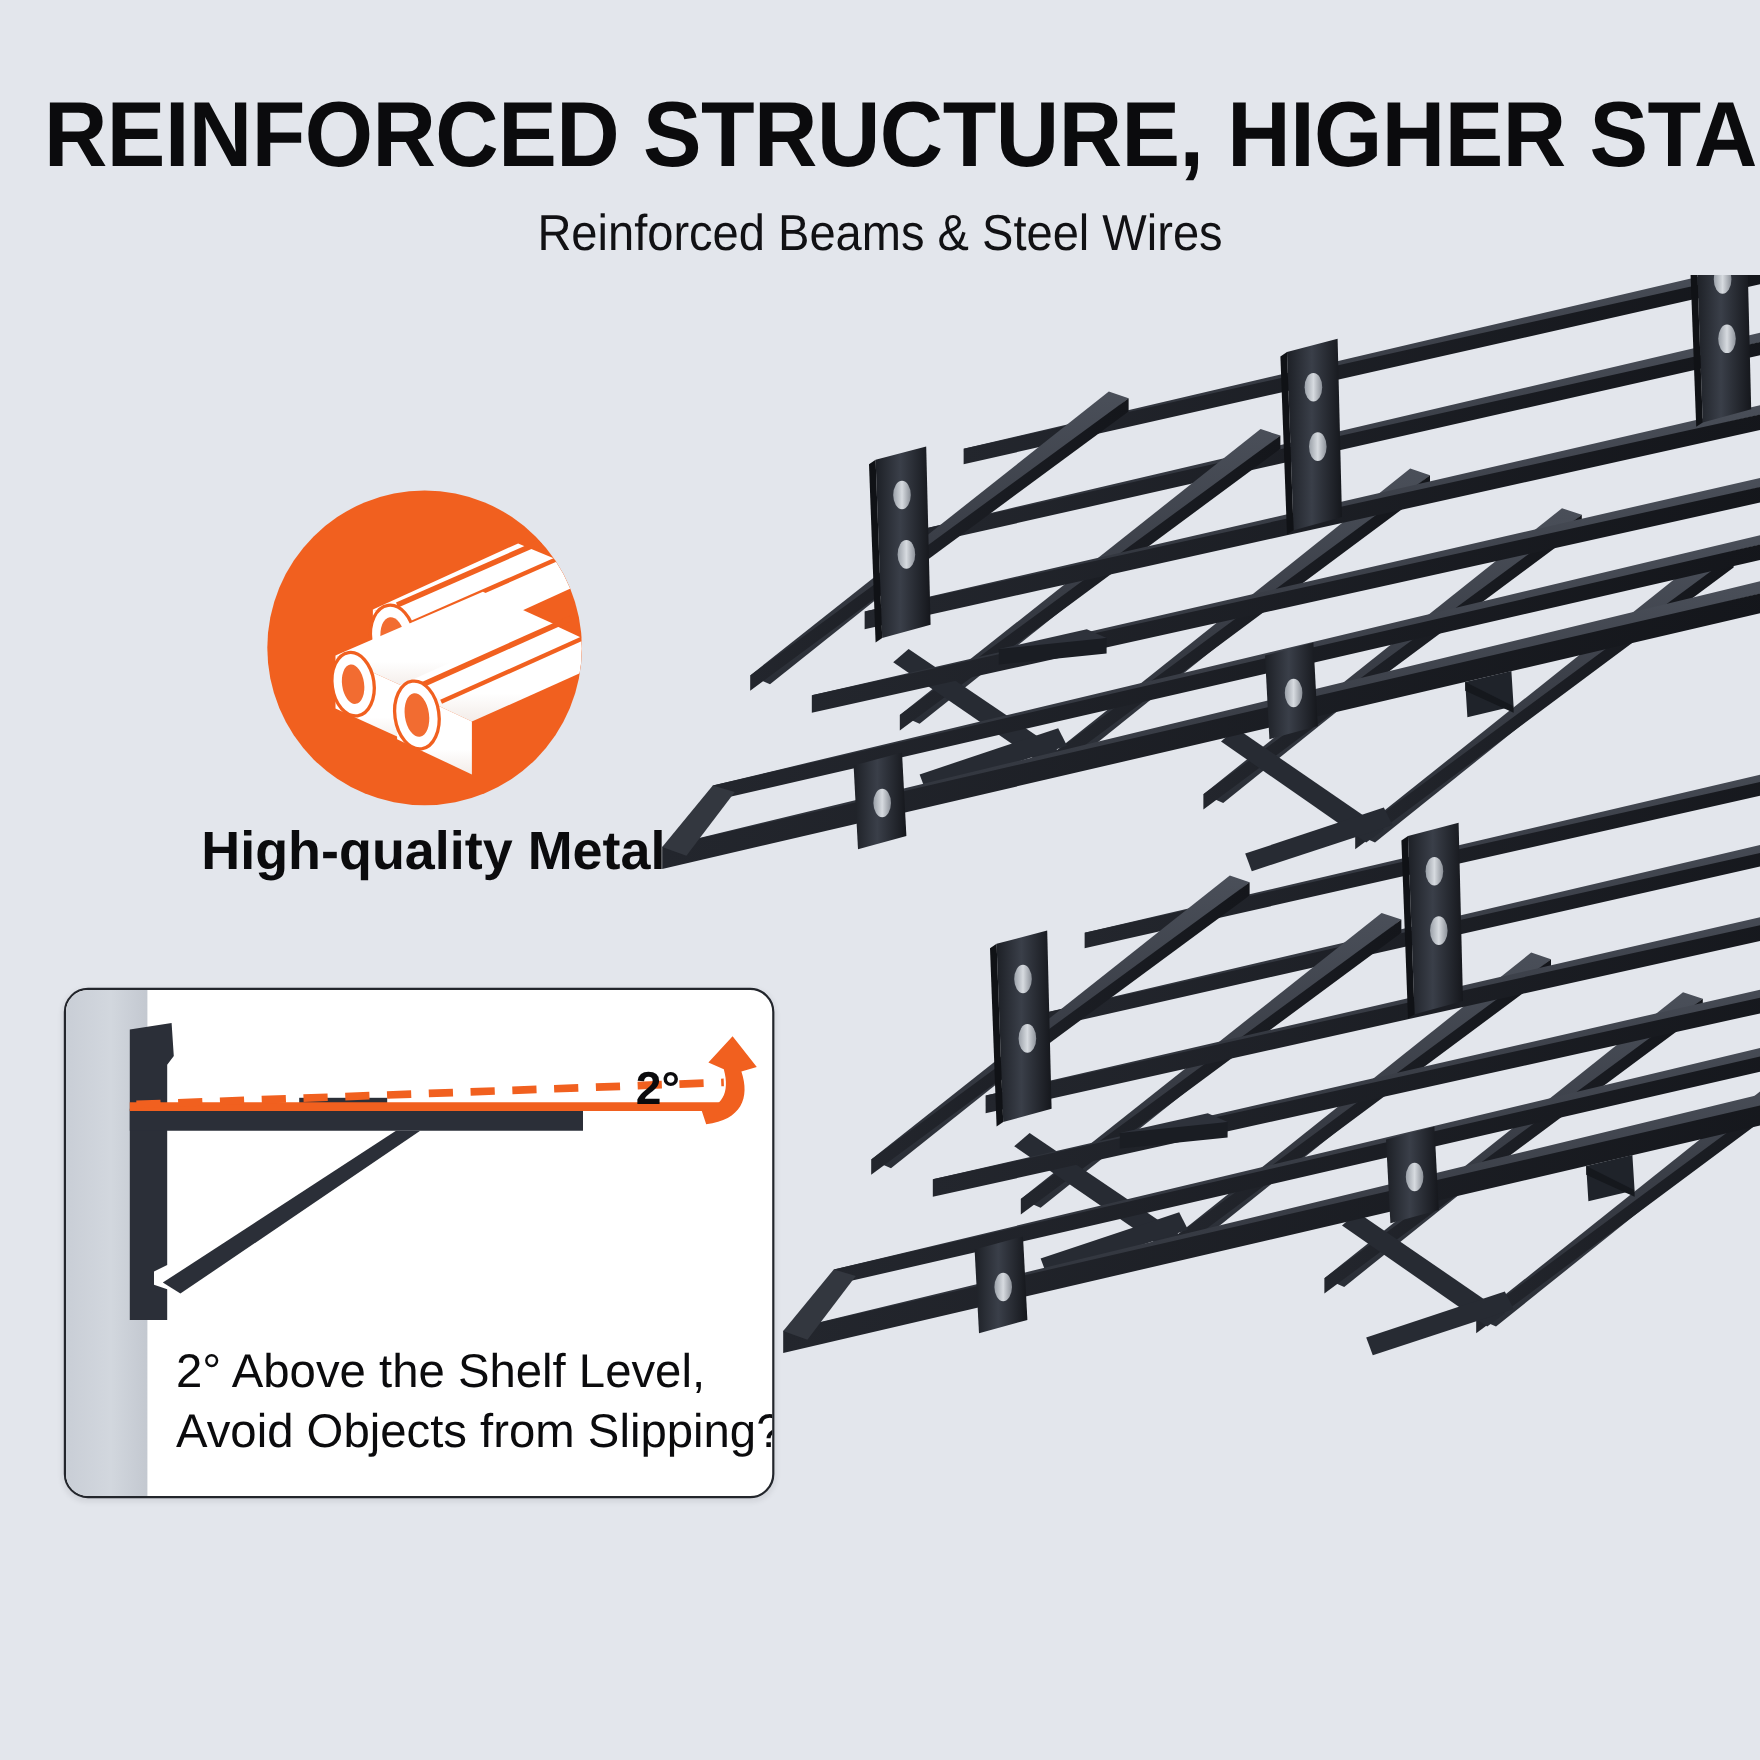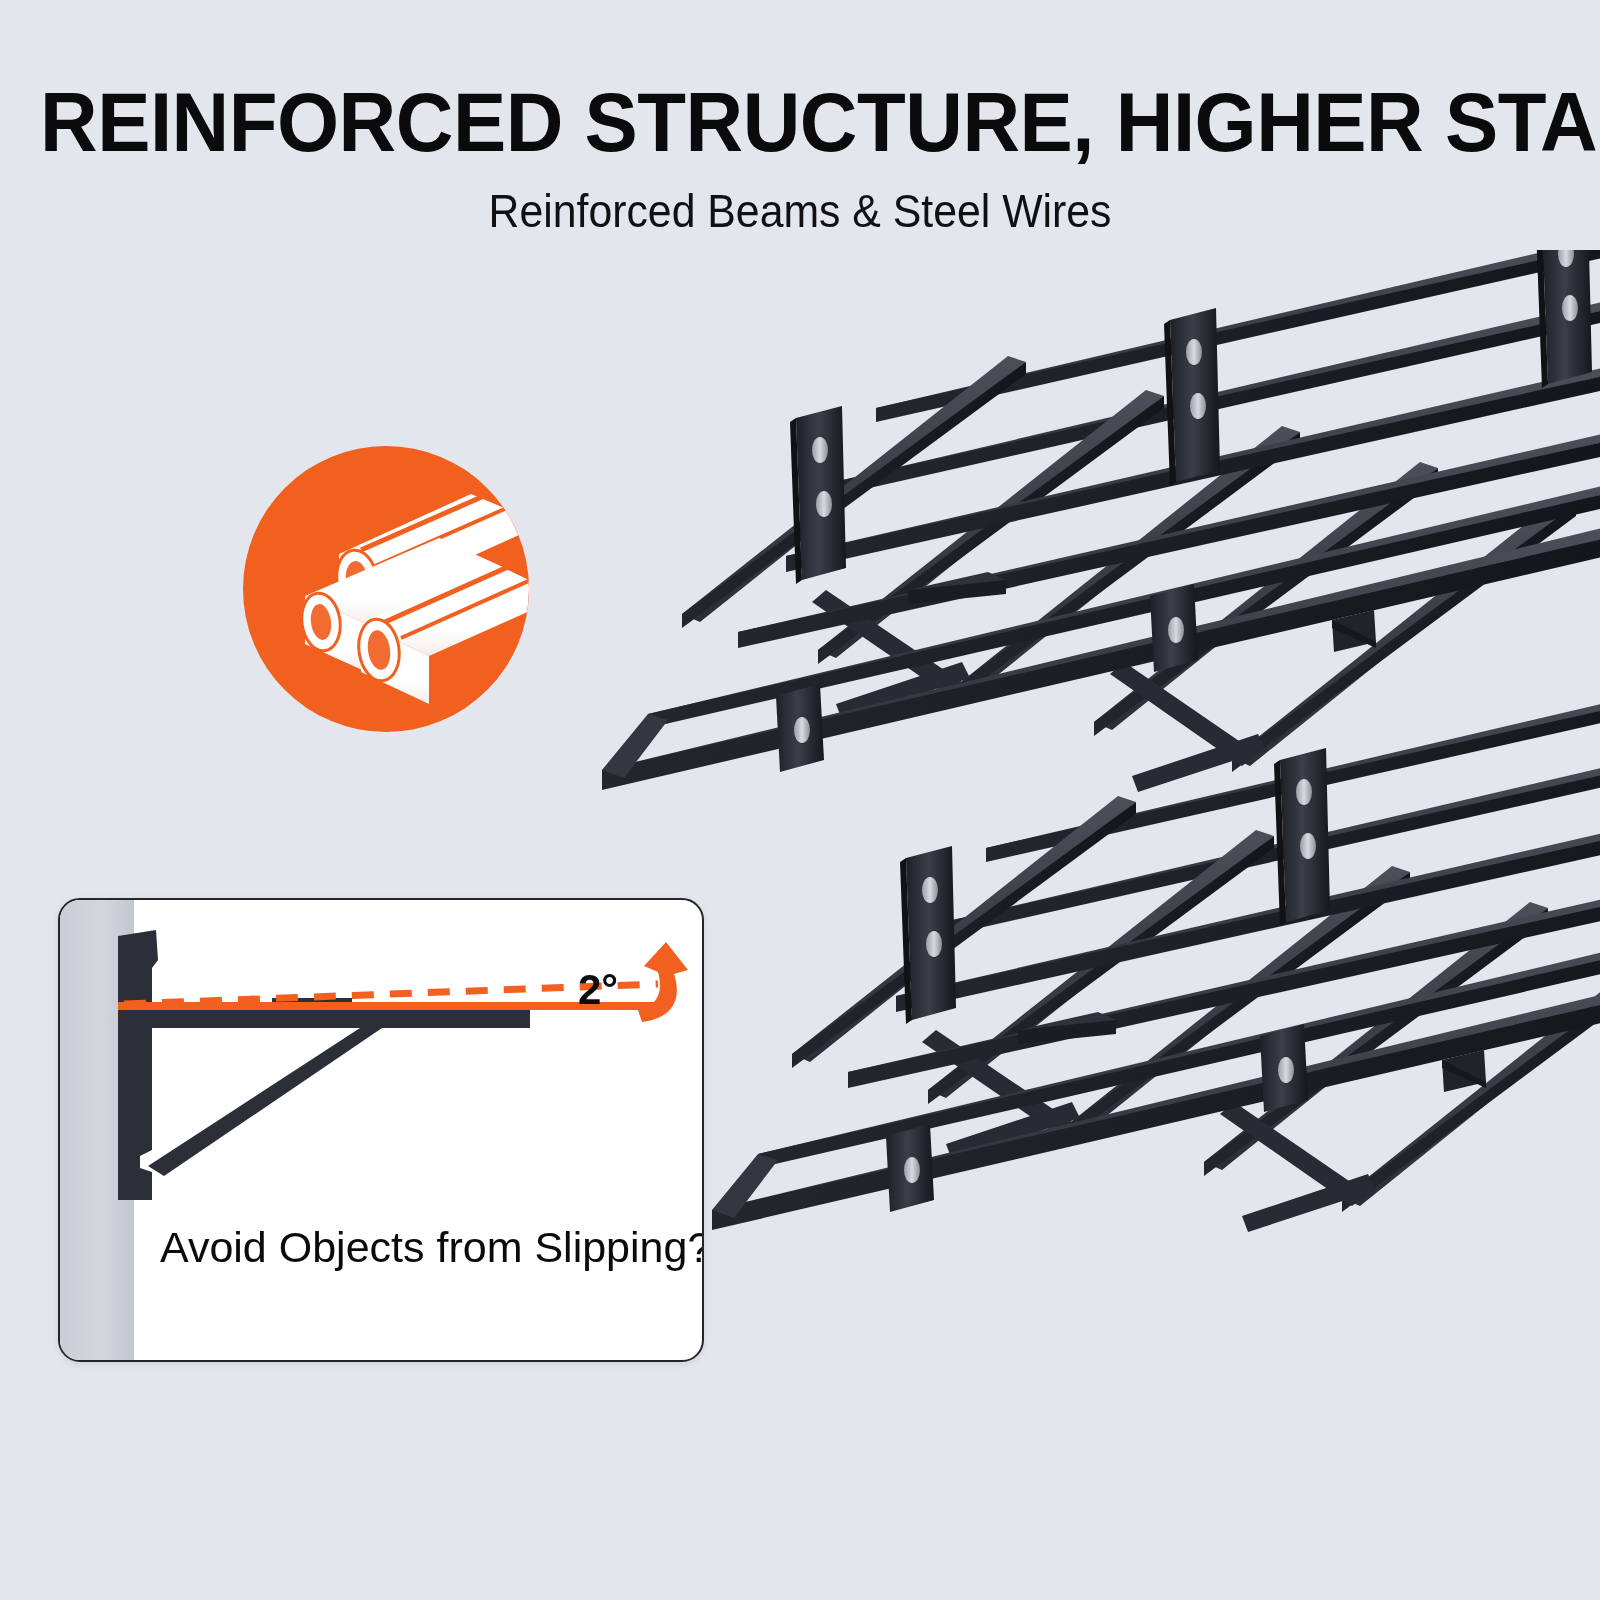--- a/index.html
+++ b/index.html
@@ -126,20 +126,21 @@
             <path d="M118 178 L252 118 L320 150 L186 210 Z" fill="url(#pipeShade)"></path>
             <path d="M118 178 L186 210 L186 258 L118 226 Z" fill="url(#pipeShade)"></path>
             <ellipse cx="136" cy="204" rx="20" ry="31" transform="rotate(-8 136 204)" fill="#ffffff" stroke="#F1601F" stroke-width="3"></ellipse>
             <ellipse cx="136" cy="204" rx="11" ry="20" transform="rotate(-8 136 204)" fill="#F1601F" opacity="0.92"></ellipse>
             <path d="M142 176 L276 116" stroke="#F1601F" stroke-width="5" fill="none"></path>
             <path d="M158 192 L292 132" stroke="#F1601F" stroke-width="4" fill="none"></path>
           </g>
         </g>
       </svg>
     </div>
+    <div class="badge-label">High-quality Metal</div>
   </div>
 
   <div class="inset-card">
     <div class="inset-wall"></div>
 
     <div class="inset-diagram">
       <svg width="642" height="330" viewBox="0 0 642 330" aria-hidden="true">
 
         <path d="M58 36 L96 30 L98 60 L92 68 L92 250 L80 256 L80 268 L92 272 L92 300 L58 300 Z" fill="#2b2f38"></path>
 
@@ -155,20 +156,21 @@
 
         <g>
           <path d="M582 122 C 614 118, 622 98, 614 74 L 628 70 L 606 42 L 584 66 L 598 72 C 604 94, 596 106, 578 110 Z" fill="#F1601F"></path>
         </g>
 
         <text x="538" y="104" text-anchor="middle" font-family="Liberation Sans, sans-serif" font-size="42" font-weight="bold" fill="#0b0b0d">2°</text>
       </svg>
     </div>
 
     <div class="inset-caption">
+      <span>2° Above the Shelf Level,</span>
       <span>Avoid Objects from Slipping?</span>
     </div>
   </div>
 
   <div class="product-stage">
     <svg width="1010" height="1150" viewBox="0 0 1010 1150" aria-hidden="true">
       <defs>
         <linearGradient id="mTop" x1="0" y1="0" x2="0" y2="1">
           <stop offset="0" stop-color="#4a4f59"></stop>
           <stop offset="0.5" stop-color="#3a3e47"></stop>

